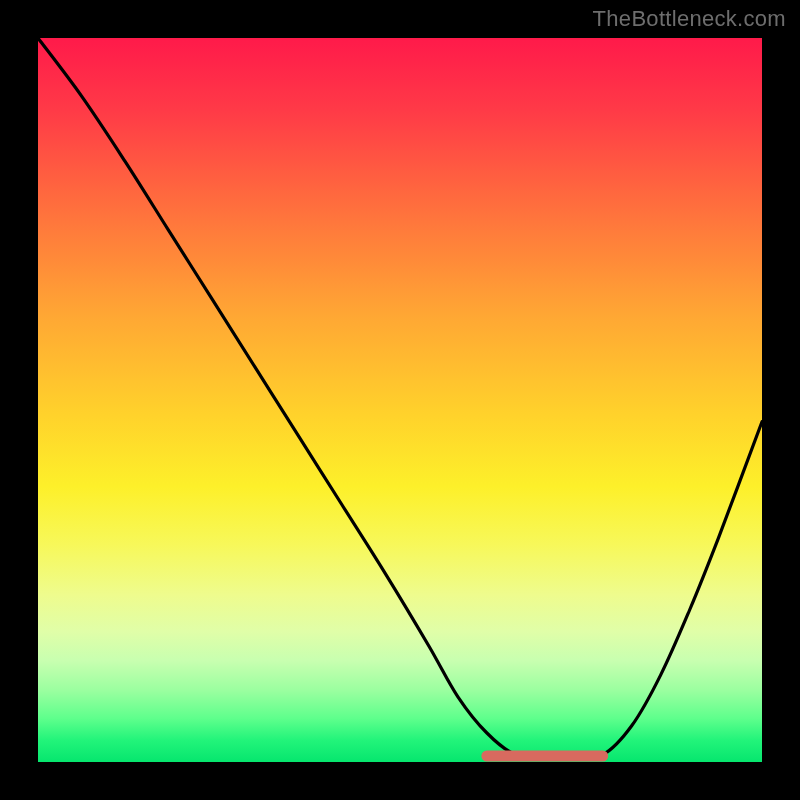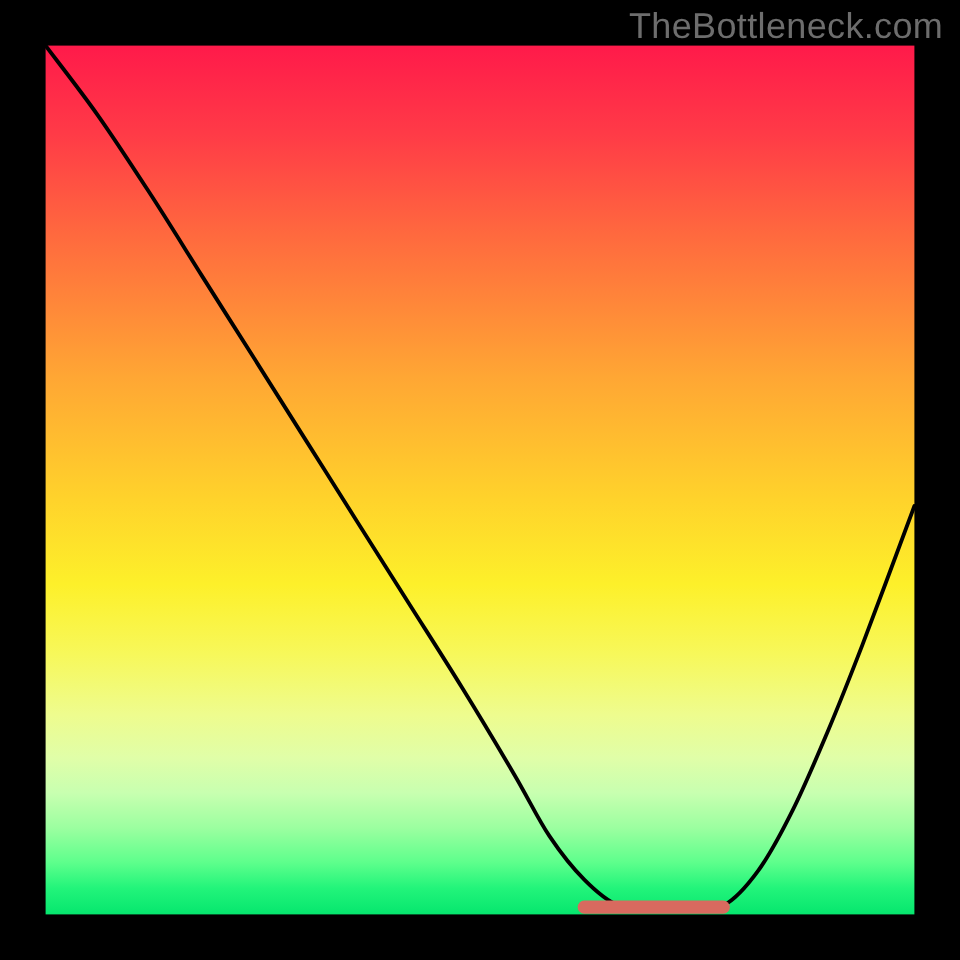--- a/index.html
+++ b/index.html
@@ -38,21 +38,21 @@
       #5eff8c 94%,
       #22f47a 97%,
       #06e66e 100%
     );
   }
   .watermark {
     position: absolute;
     top: 6px;
     right: 14px;
     color: #6d6d6d;
-    font-size: 30px;
+    font-size: 22px;
     font-weight: 500;
     letter-spacing: 0.3px;
     user-select: none;
   }
   svg.curve {
     position: absolute;
     left: 0;
     top: 0;
     width: 724px;
     height: 724px;

